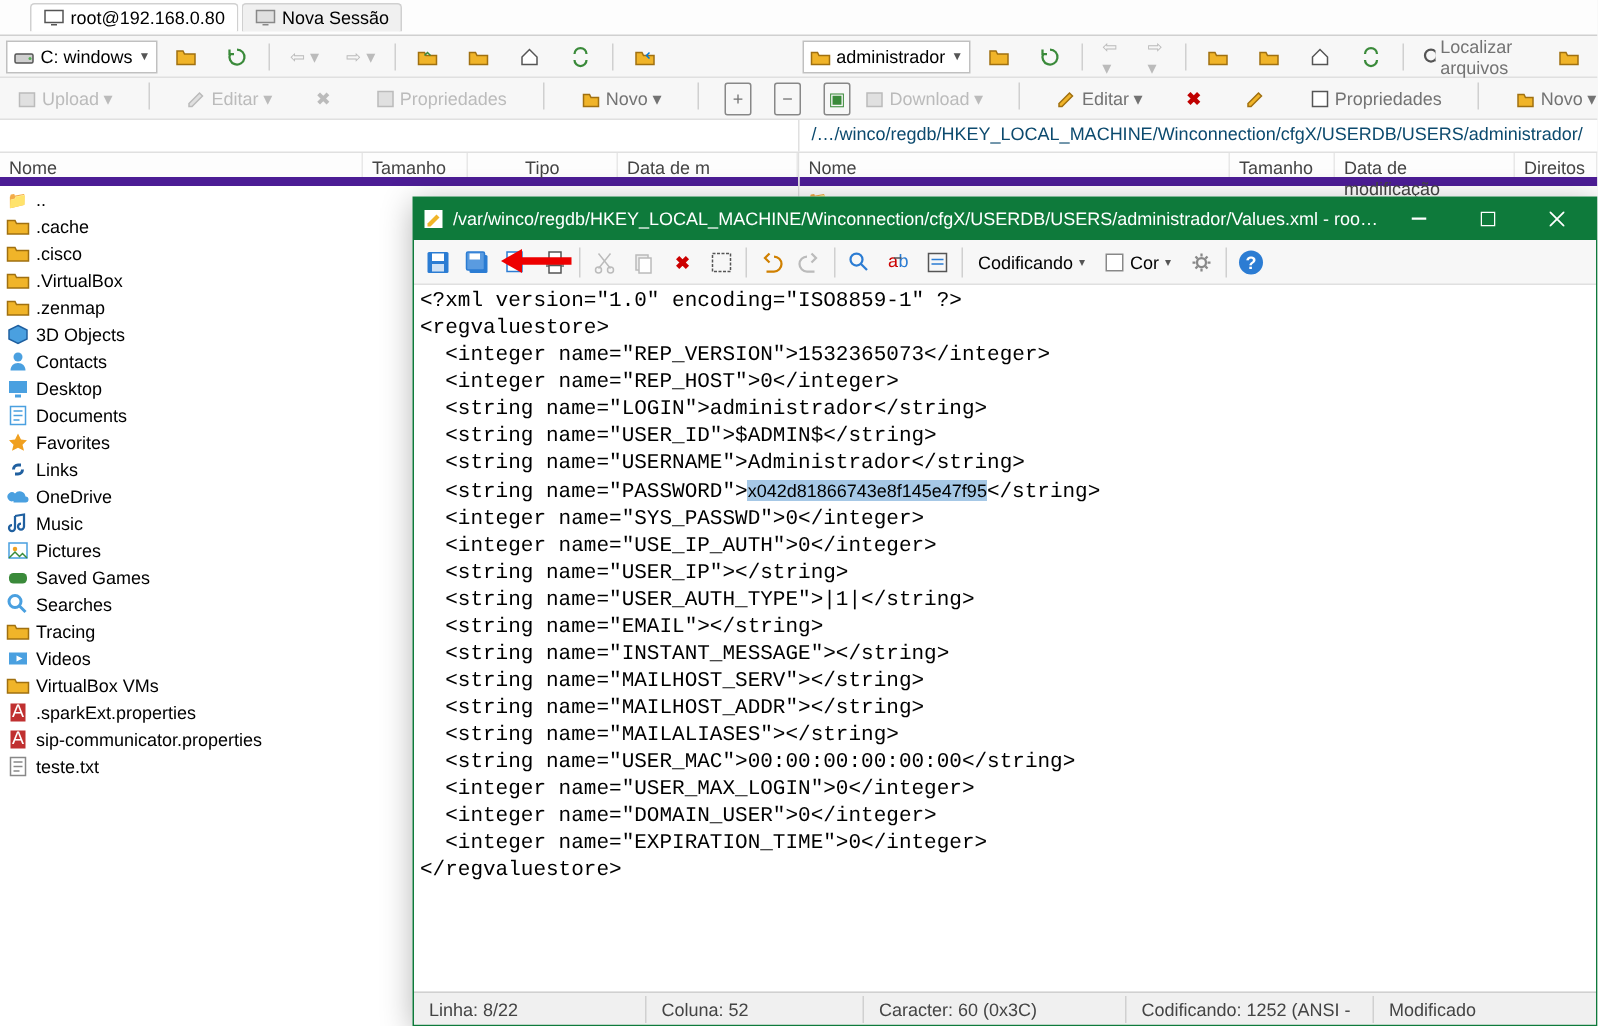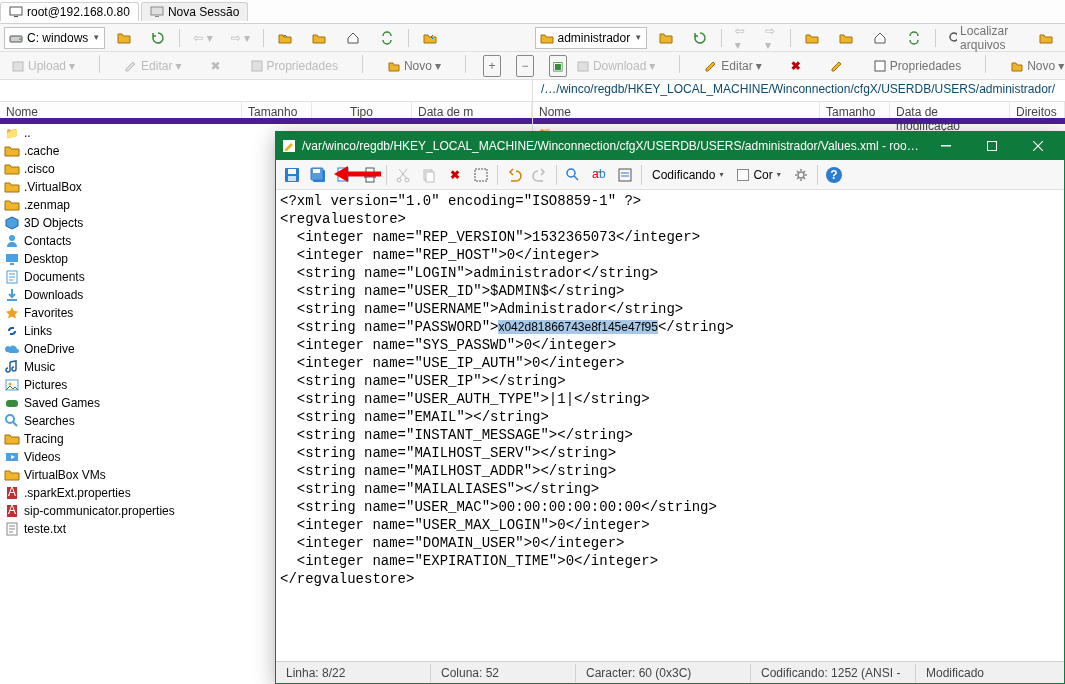--- a/index.html
+++ b/index.html
@@ -1,18 +1,18 @@
 <!DOCTYPE html>
 <html><head>
 <meta charset="utf-8">
 <style>
   * { box-sizing: border-box; font-family: "Segoe UI", Tahoma, sans-serif; font-size: 12px; }
   body { margin: 0; padding: 0; width: 1065px; height: 684px; background: #f0f0f0; overflow: hidden; position: relative; }
   
-  .tabs-bar { height: 24px; background: #fdfdfd; border-bottom: 1px solid #d0d0d0; display: flex; align-items: center; padding: 2px 0; gap: 2px; }
+  .tabs-bar { height: 24px; background: #fdfdfd; border-bottom: 1px solid #d0d0d0; display: flex; align-items: center; padding: 2px 20px; gap: 2px; }
   .tab { display: flex; align-items: center; gap: 4px; padding: 2px 8px; background: #fff; border: 1px solid #d0d0d0; border-bottom: none; border-radius: 3px 3px 0 0; }
   .tab.inactive { background: #f0f0f0; }
   
   .address-bar { height: 28px; display: flex; align-items: center; gap: 4px; padding: 2px 4px; background: #f7f7f7; border-bottom: 1px solid #e0e0e0; }
   .addr-half { display: flex; align-items: center; gap: 4px; flex: 1; }
   .drive-combo { display: flex; align-items: center; gap: 4px; background: #fff; border: 1px solid #c0c0c0; padding: 2px 4px; height: 22px; }
   .dropdown-arrow { font-size: 8px; color: #555; }
   
   .action-bar { height: 28px; display: flex; align-items: center; gap: 2px; padding: 2px 4px; background: #f7f7f7; border-bottom: 1px solid #e0e0e0; }
   .act-half { display: flex; gap: 15px; flex: 1; }
@@ -361,29 +361,20 @@
           <span class="filename">Desktop</span>
         </div>
         <div class="row">
           <span class="fic bluef">
             <svg width="16" height="16">
               <rect x="3" y="2" width="10" height="12" fill="#fff" stroke="#4aa0e0"></rect>
               <path d="M5 5h6M5 8h6M5 11h4" stroke="#4aa0e0"></path>
             </svg>
           </span>
           <span class="filename">Documents</span>
-        </div>
-        <div class="row">
-          <span class="fic bluef">
-            <svg width="16" height="16">
-              <path d="M8 2v8M5 7l3 3 3-3" stroke="#4aa0e0" stroke-width="2" fill="none"></path>
-              <rect x="3" y="12" width="10" height="2" fill="#4aa0e0"></rect>
-            </svg>
-          </span>
-          <span class="filename">Downloads</span>
         </div>
         <div class="row">
           <span class="fic orangef">
             <svg width="16" height="16">
               <path d="M8 2l2 4 4 .5-3 3 1 4-4-2-4 2 1-4-3-3 4-.5z" fill="#f0a020"></path>
             </svg>
           </span>
           <span class="filename">Favorites</span>
         </div>
         <div class="row">

